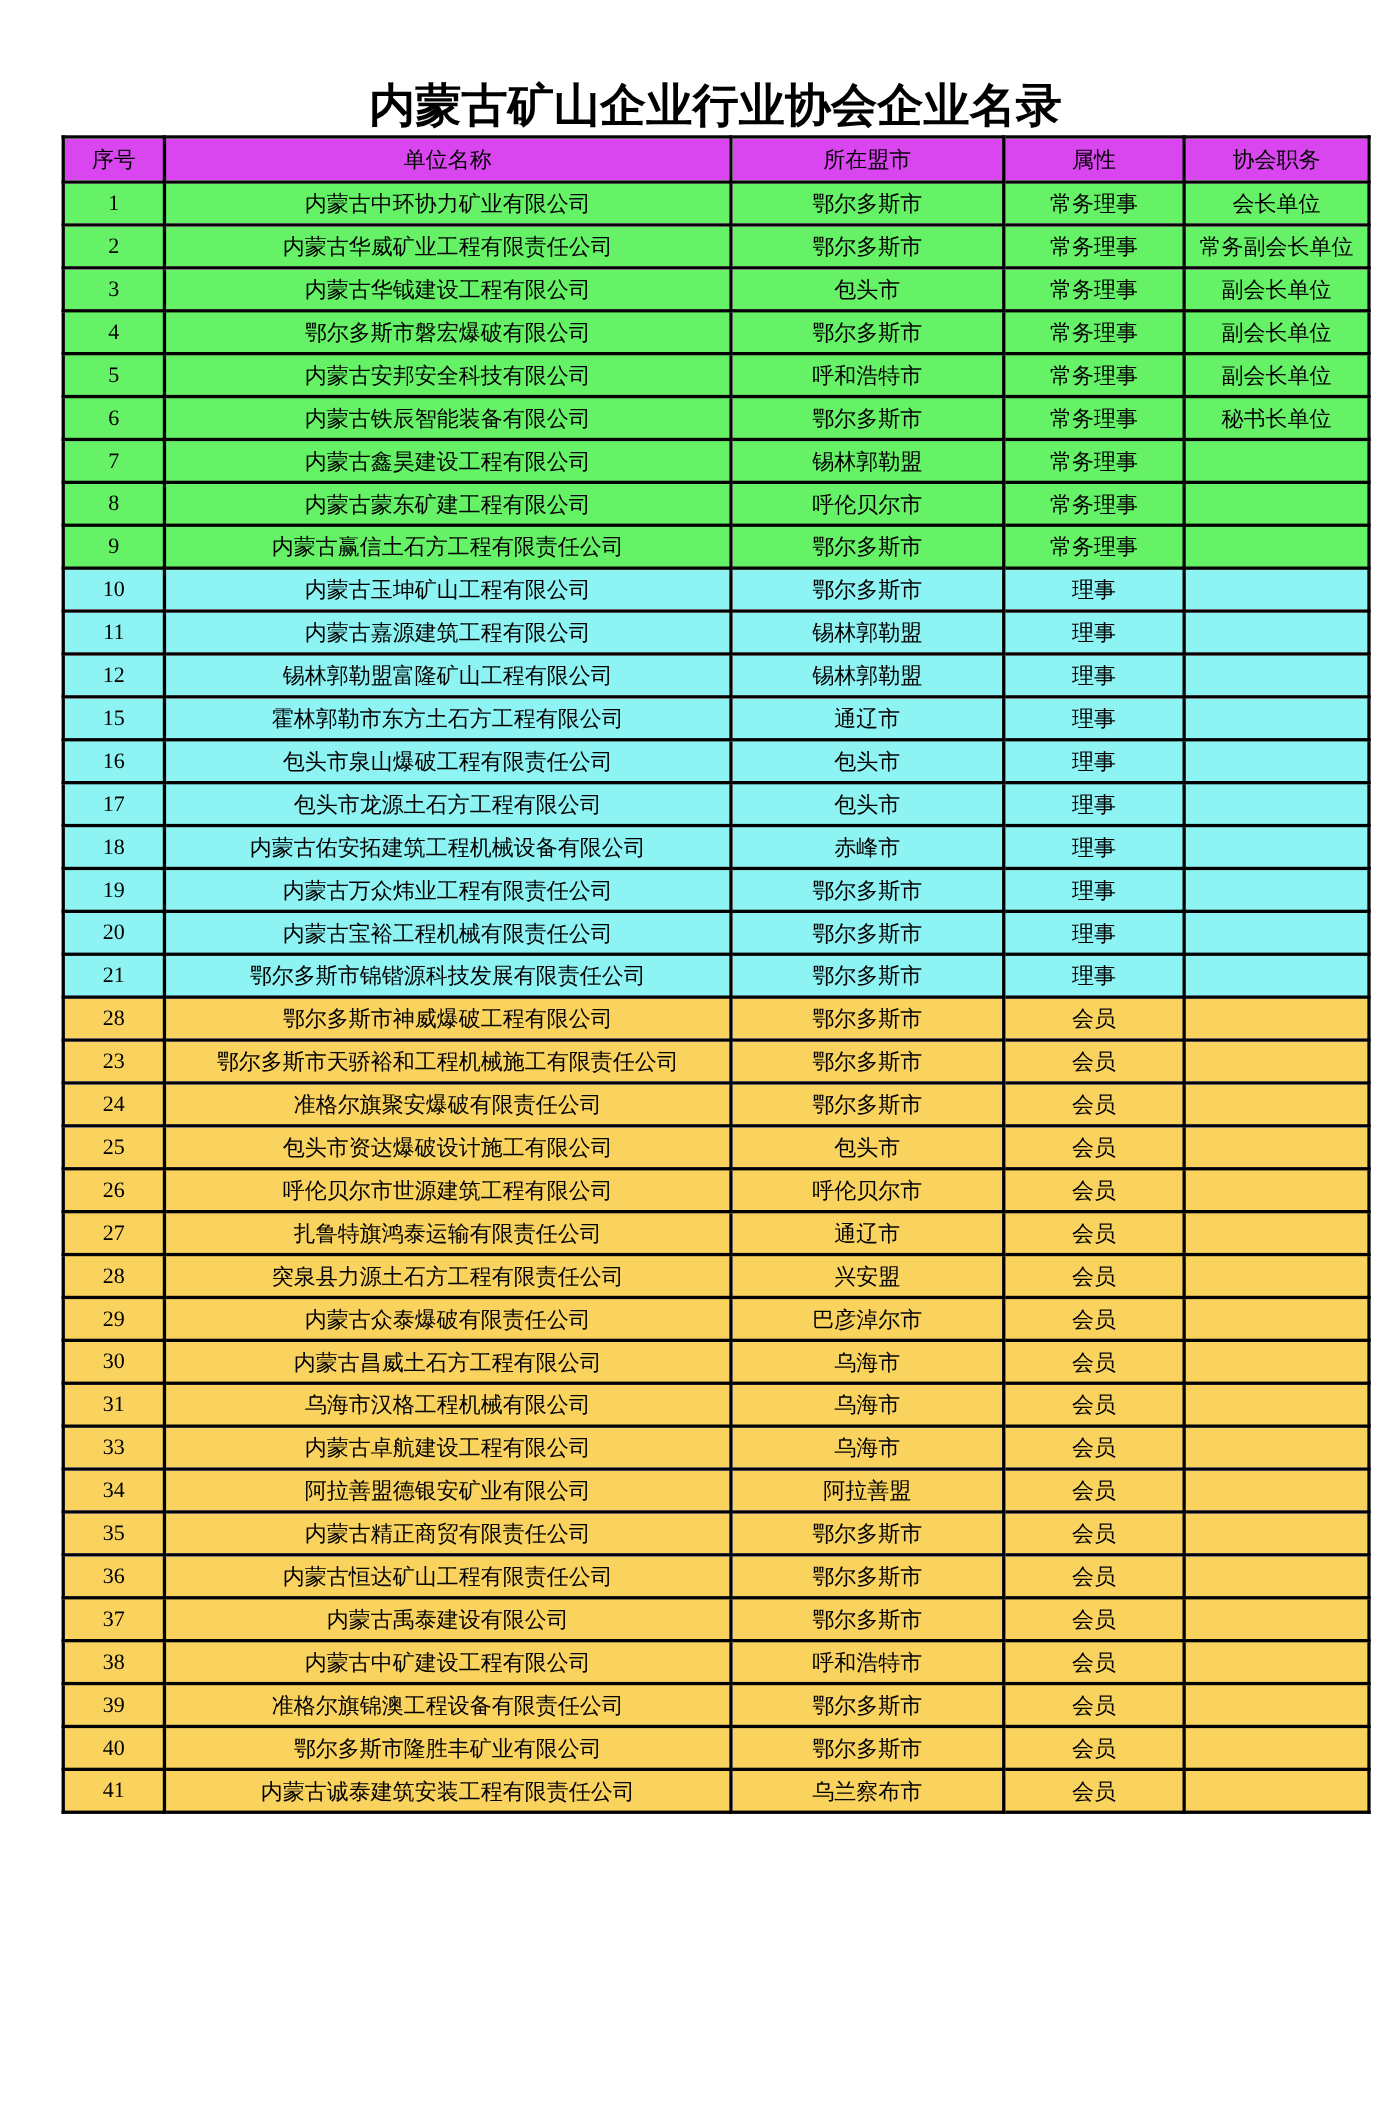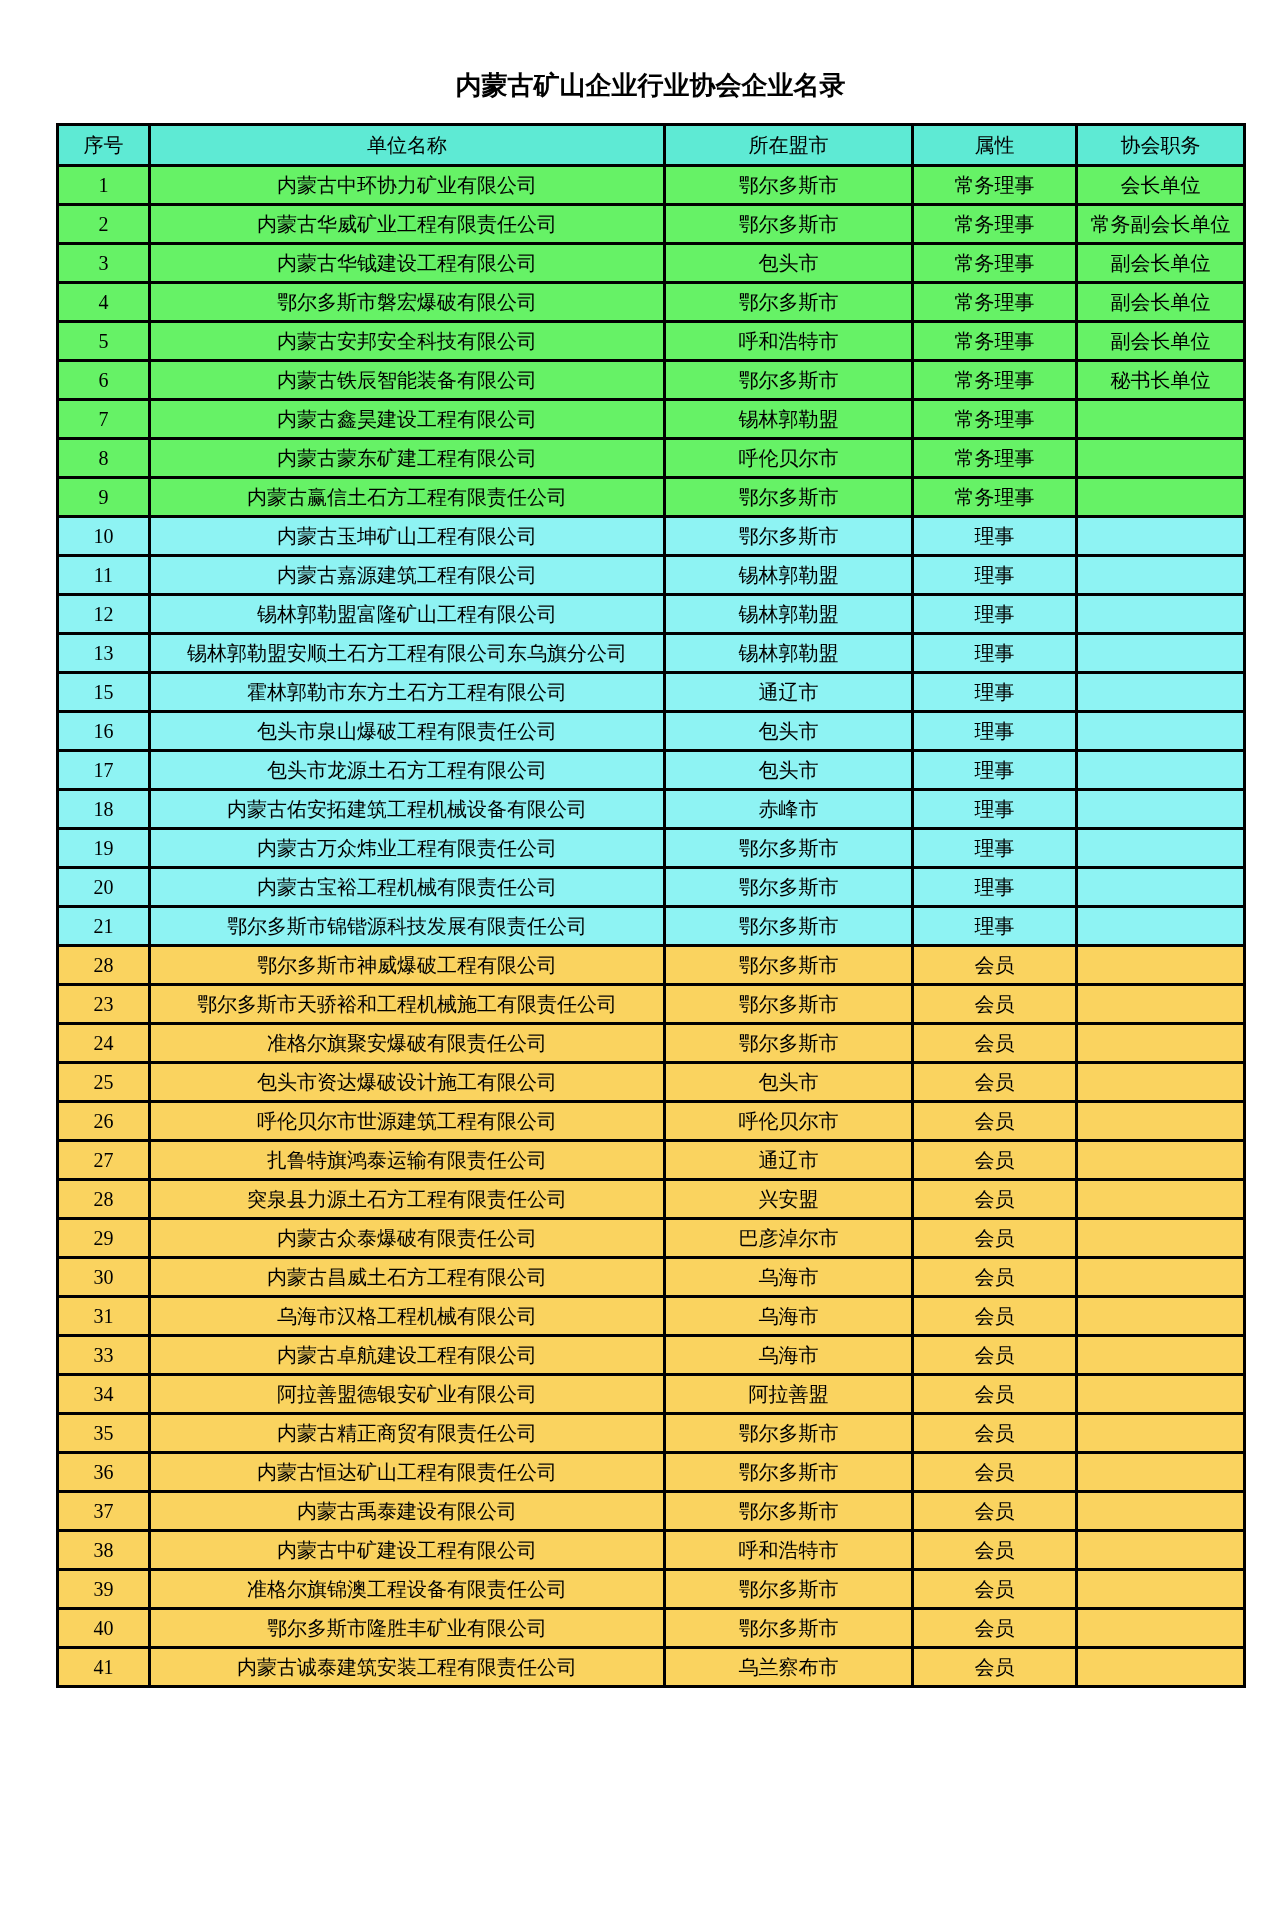--- a/index.html
+++ b/index.html
@@ -17,21 +17,21 @@
     height: 1919px;
     overflow: hidden;
   }
   .doc-title {
     position: absolute;
     top: 68px;
     left: 57px;
     width: 1187px;
     margin: 0;
     text-align: center;
-    font-size: 26px;
+    font-size: 42px;
     font-weight: bold;
     letter-spacing: 0px;
     white-space: nowrap;
   }
   table.directory {
     position: absolute;
     top: 123px;
     left: 56px;
     width: 1187px;
     border-collapse: collapse;
@@ -43,21 +43,21 @@
     text-align: center;
     vertical-align: middle;
     padding: 0 4px;
     overflow: hidden;
     white-space: nowrap;
     font-weight: normal;
     font-size: 20px;
   }
   thead tr { height: 41px; }
   tbody tr { height: 39px; }
-  th { background: #5eead4; }
+  th { background: #d946ef; }
   tr.row-exec   td { background: #66F266; }
   tr.row-dir    td { background: #8EF3F3; }
   tr.row-member td { background: #FAD35F; }
 </style>
 </head>
 <body>
 
 <div class="page">
 
   <h1 class="doc-title">内蒙古矿山企业行业协会企业名录</h1>
@@ -158,27 +158,20 @@
           <td></td>
         </tr>
         <tr class="row-dir">
           <td>12</td>
           <td>锡林郭勒盟富隆矿山工程有限公司</td>
           <td>锡林郭勒盟</td>
           <td>理事</td>
           <td></td>
         </tr>
         <tr class="row-dir">
-          <td>13</td>
-          <td>锡林郭勒盟安顺土石方工程有限公司东乌旗分公司</td>
-          <td>锡林郭勒盟</td>
-          <td>理事</td>
-          <td></td>
-        </tr>
-        <tr class="row-dir">
           <td>15</td>
           <td>霍林郭勒市东方土石方工程有限公司</td>
           <td>通辽市</td>
           <td>理事</td>
           <td></td>
         </tr>
         <tr class="row-dir">
           <td>16</td>
           <td>包头市泉山爆破工程有限责任公司</td>
           <td>包头市</td>

